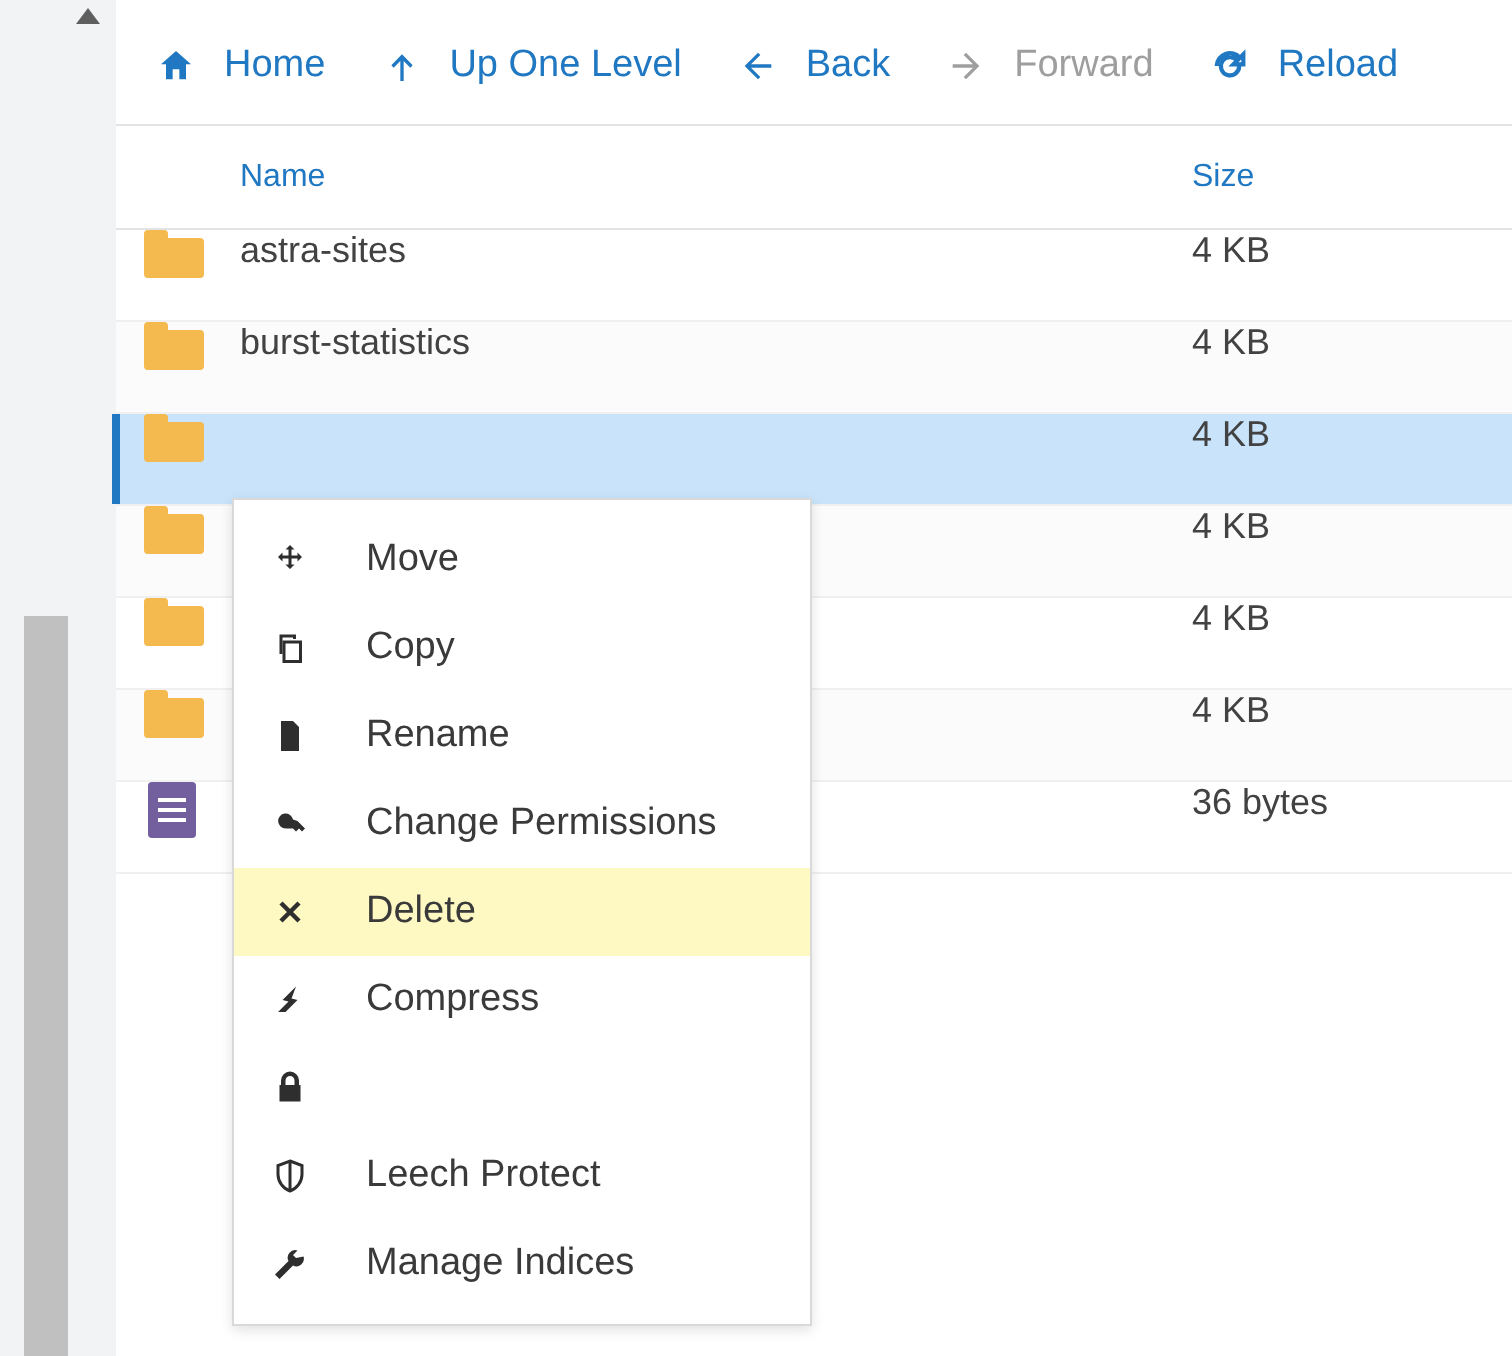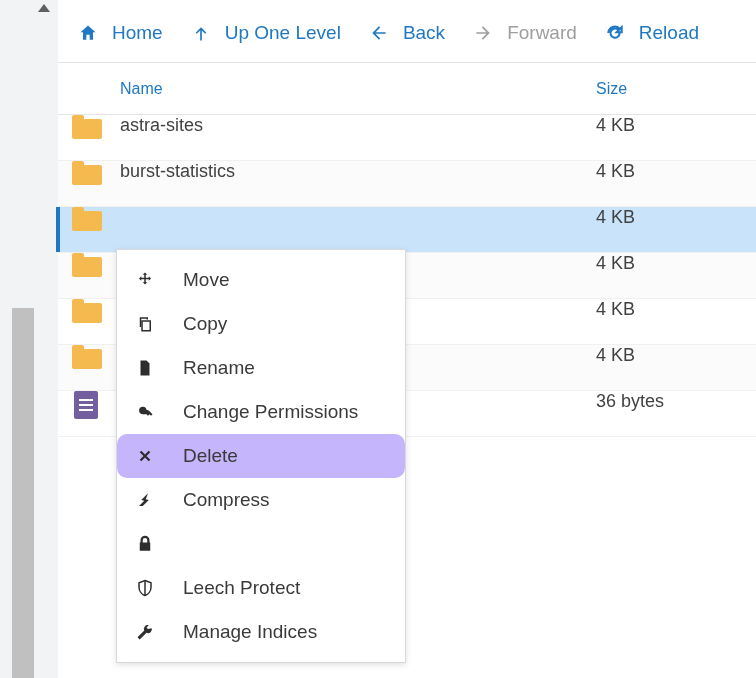--- a/index.html
+++ b/index.html
@@ -153,22 +153,21 @@
     display: flex;
     align-items: center;
     gap: 28px;
     height: 44px;
     padding: 0 18px;
     font-size: 19px;
     color: #3a3a3a;
     cursor: pointer;
   }
   .context-menu .mi.hovered {
-    background: #c4b5fd;
-    border-radius: 10px;
+    background: #fef9c3;
   }
   .context-menu .mi .mico {
     width: 20px; height: 20px;
     display: flex;
     align-items: center;
     justify-content: center;
   }
   .context-menu .mi .mico svg { width: 18px; height: 18px; fill: #2e2e2e; }
 </style>
 </head>

